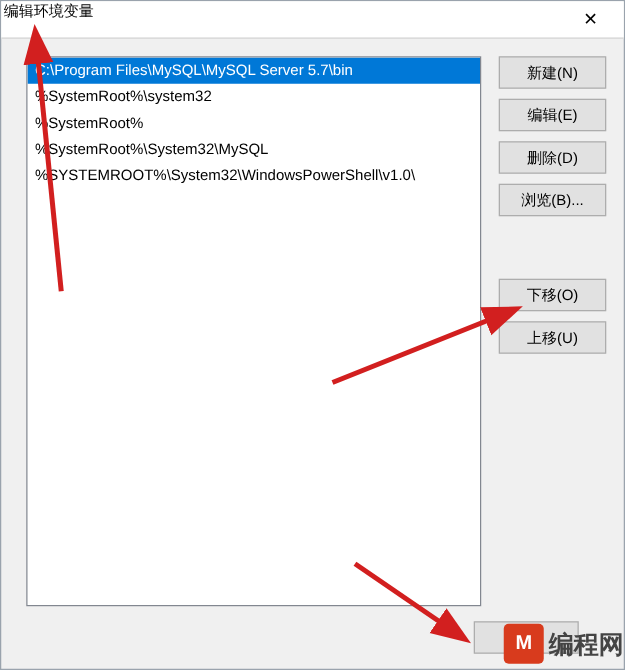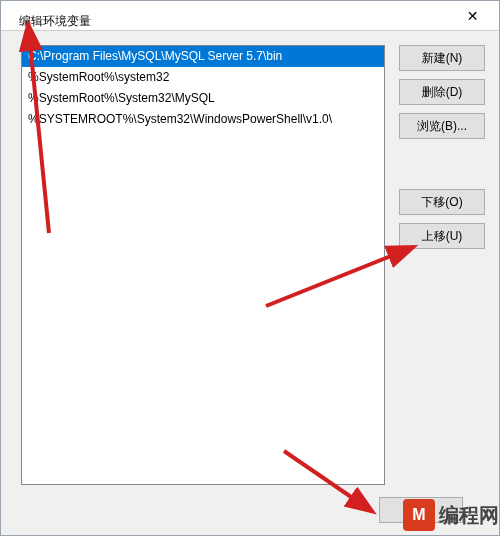--- a/index.html
+++ b/index.html
@@ -1,18 +1,18 @@
 <!DOCTYPE html>
 <html><head>
 <meta charset="utf-8">
 <style>
   * { box-sizing: border-box; margin: 0; padding: 0; }
   html, body { width: 500px; height: 536px; overflow: hidden; font-family: "Microsoft YaHei", "SimSun", Tahoma, sans-serif; font-size: 12px; background: #fff; }
   .window { width: 500px; height: 536px; border: 1px solid #9aa3ad; background: #f0f0f0; display: flex; flex-direction: column; position: relative; }
-  .titlebar { height: 30px; background: #fff; border-bottom: 1px solid #d0d0d0; display: flex; align-items: flex-end; padding: 0 4px 0 18px; }
+  .titlebar { height: 30px; background: #fff; border-bottom: 1px solid #d0d0d0; display: flex; align-items: flex-start; padding: 0 4px 0 2px; }
   .titlebar-text { flex: 1; color: #000; font-size: 12px; }
   .close-area { width: 45px; height: 28px; display: flex; align-items: center; justify-content: center; }
   .close-x { font-size: 14px; color: #000; font-weight: 400; }
   .body { flex: 1; display: flex; padding: 14px 14px 14px 20px; gap: 14px; position: relative; }
   .listbox { flex: 1; background: #fff; border: 1px solid #828790; height: 440px; overflow: hidden; }
   .listrow { height: 21px; line-height: 21px; padding: 0 6px; color: #000; white-space: nowrap; overflow: hidden; text-overflow: clip; }
   .listrow.selected { background: #0078d7; color: #fff; }
   .sidebtns { width: 86px; display: flex; flex-direction: column; gap: 8px; }
   .btn { width: 86px; height: 26px; border: 1px solid #adadad; background: #e1e1e1; color: #000; font-size: 12px; display: flex; align-items: center; justify-content: center; cursor: default; }
   .gap-lg { height: 34px; }
@@ -34,27 +34,31 @@
     <span class="titlebar-text">编辑环境变量</span>
     <div class="close-area">
       <span class="close-x">✕</span>
     </div>
   </div>
 
   <div class="body">
     <div class="listbox">
       <div class="listrow selected">C:\Program Files\MySQL\MySQL Server 5.7\bin</div>
       <div class="listrow">%SystemRoot%\system32</div>
+      <div class="listrow">%SystemRoot%</div>
       <div class="listrow">%SystemRoot%\System32\MySQL</div>
       <div class="listrow">%SYSTEMROOT%\System32\WindowsPowerShell\v1.0\</div>
     </div>
 
     <div class="sidebtns">
       <div class="btn">
           <span>新建(N)</span>
+        </div>
+      <div class="btn">
+          <span>编辑(E)</span>
         </div>
       <div class="btn">
           <span>删除(D)</span>
         </div>
       <div class="btn">
           <span>浏览(B)...</span>
         </div>
       <div class="gap-lg"></div>
       <div class="btn">
           <span>下移(O)</span>

